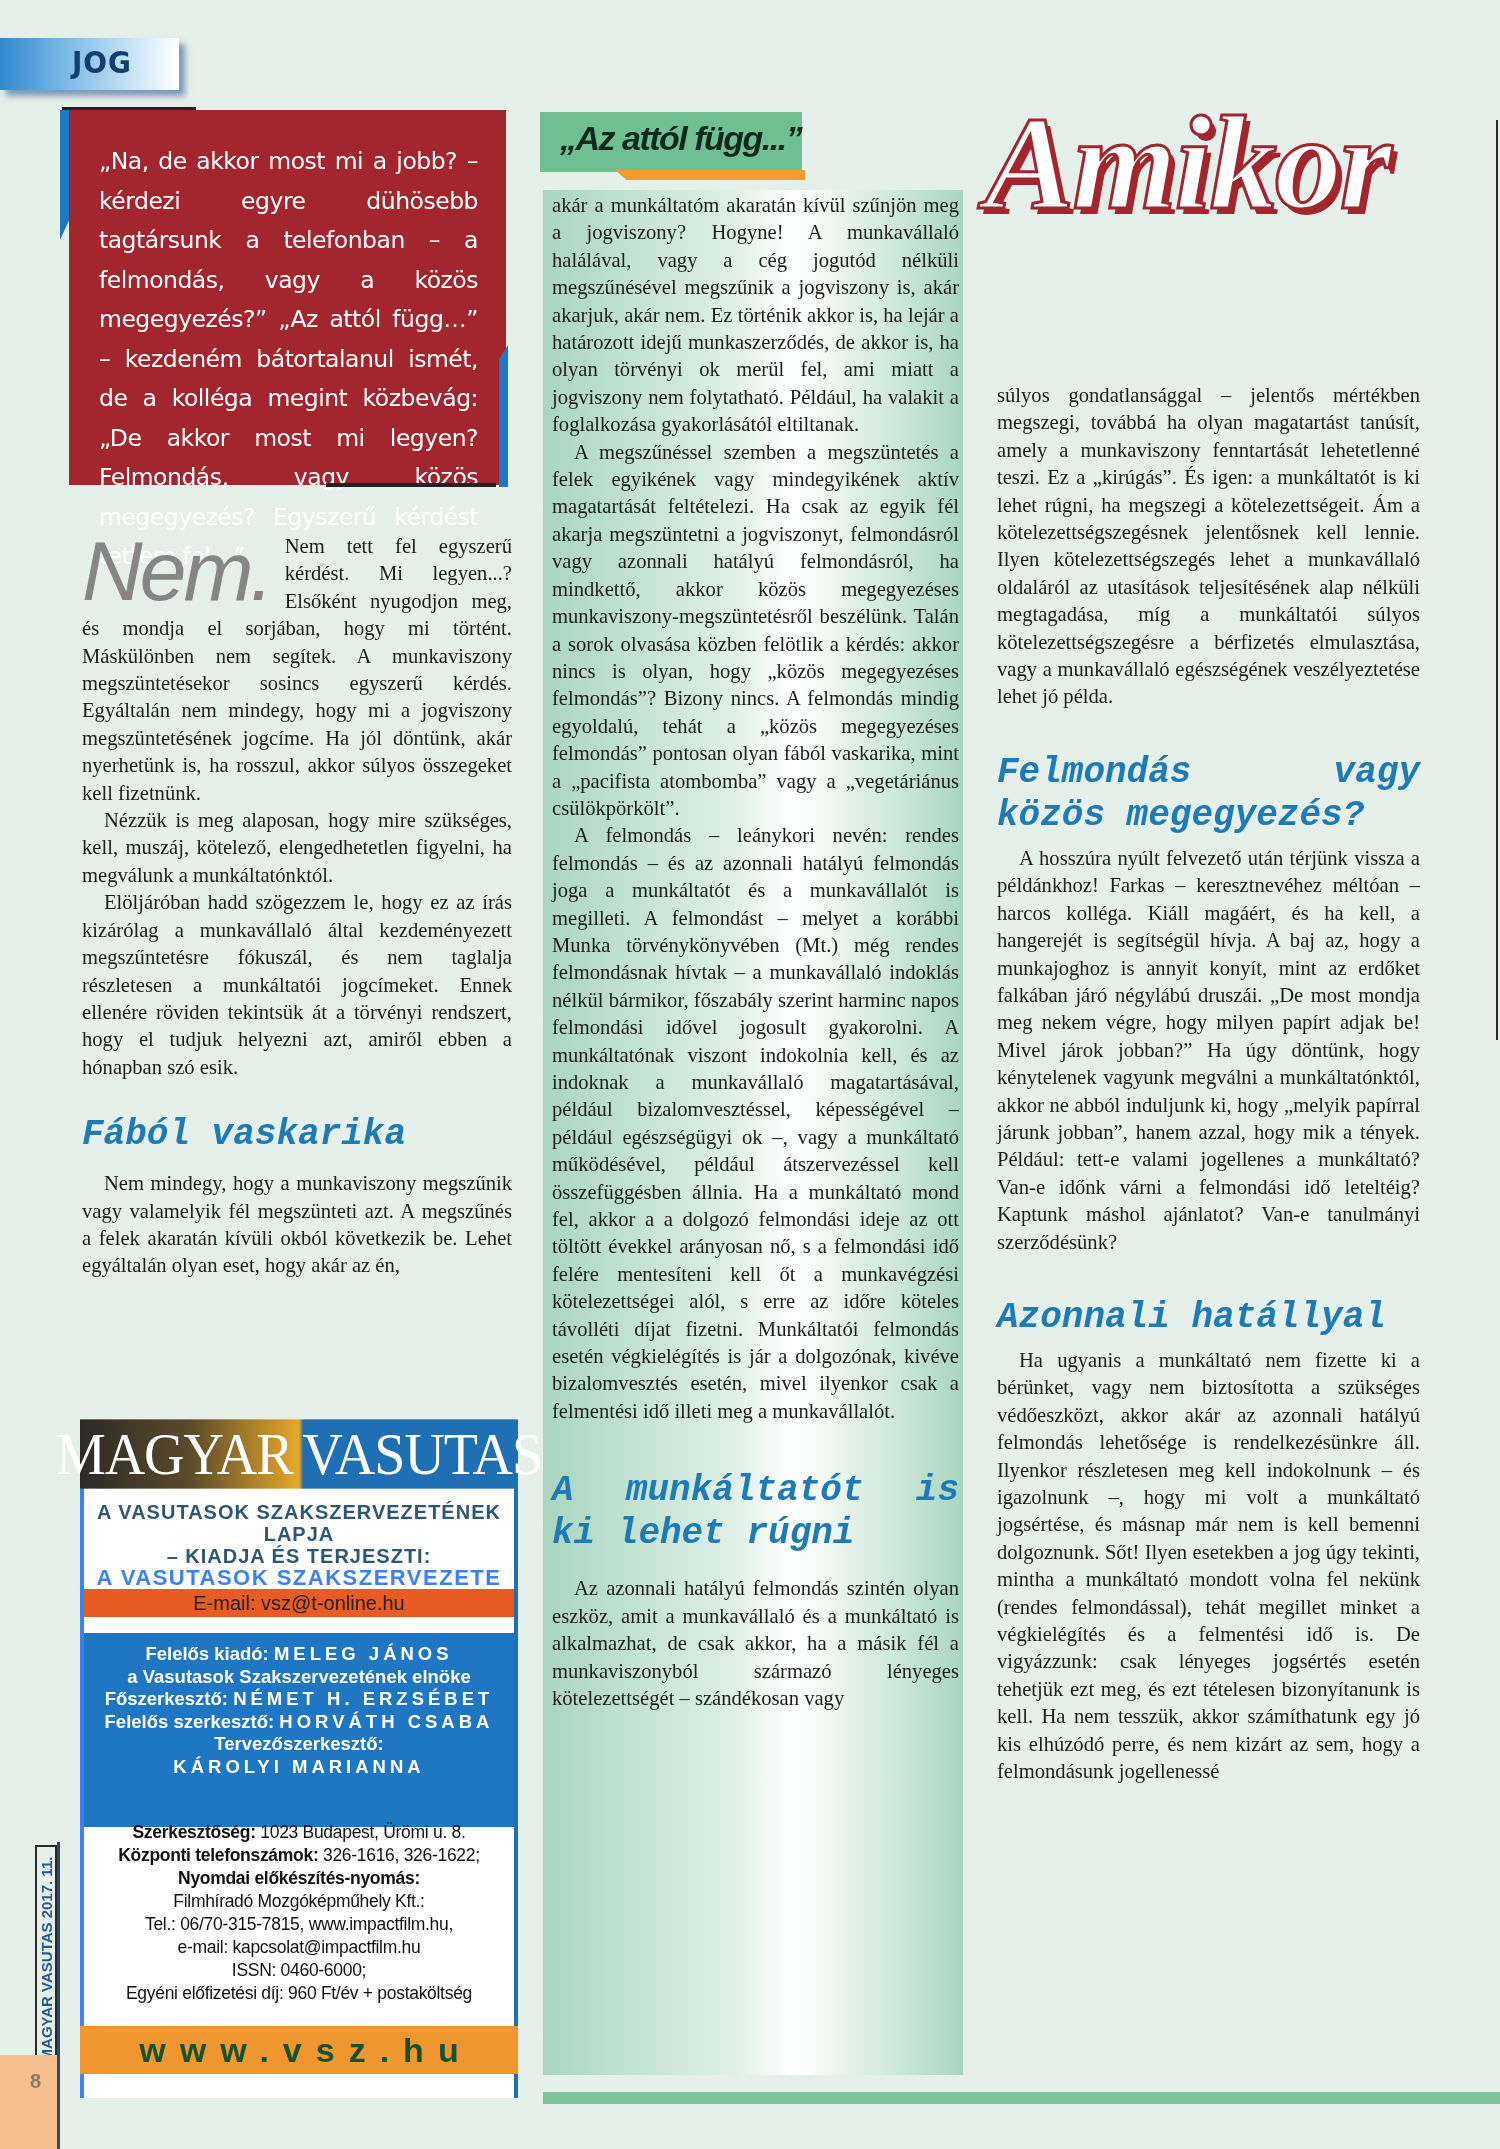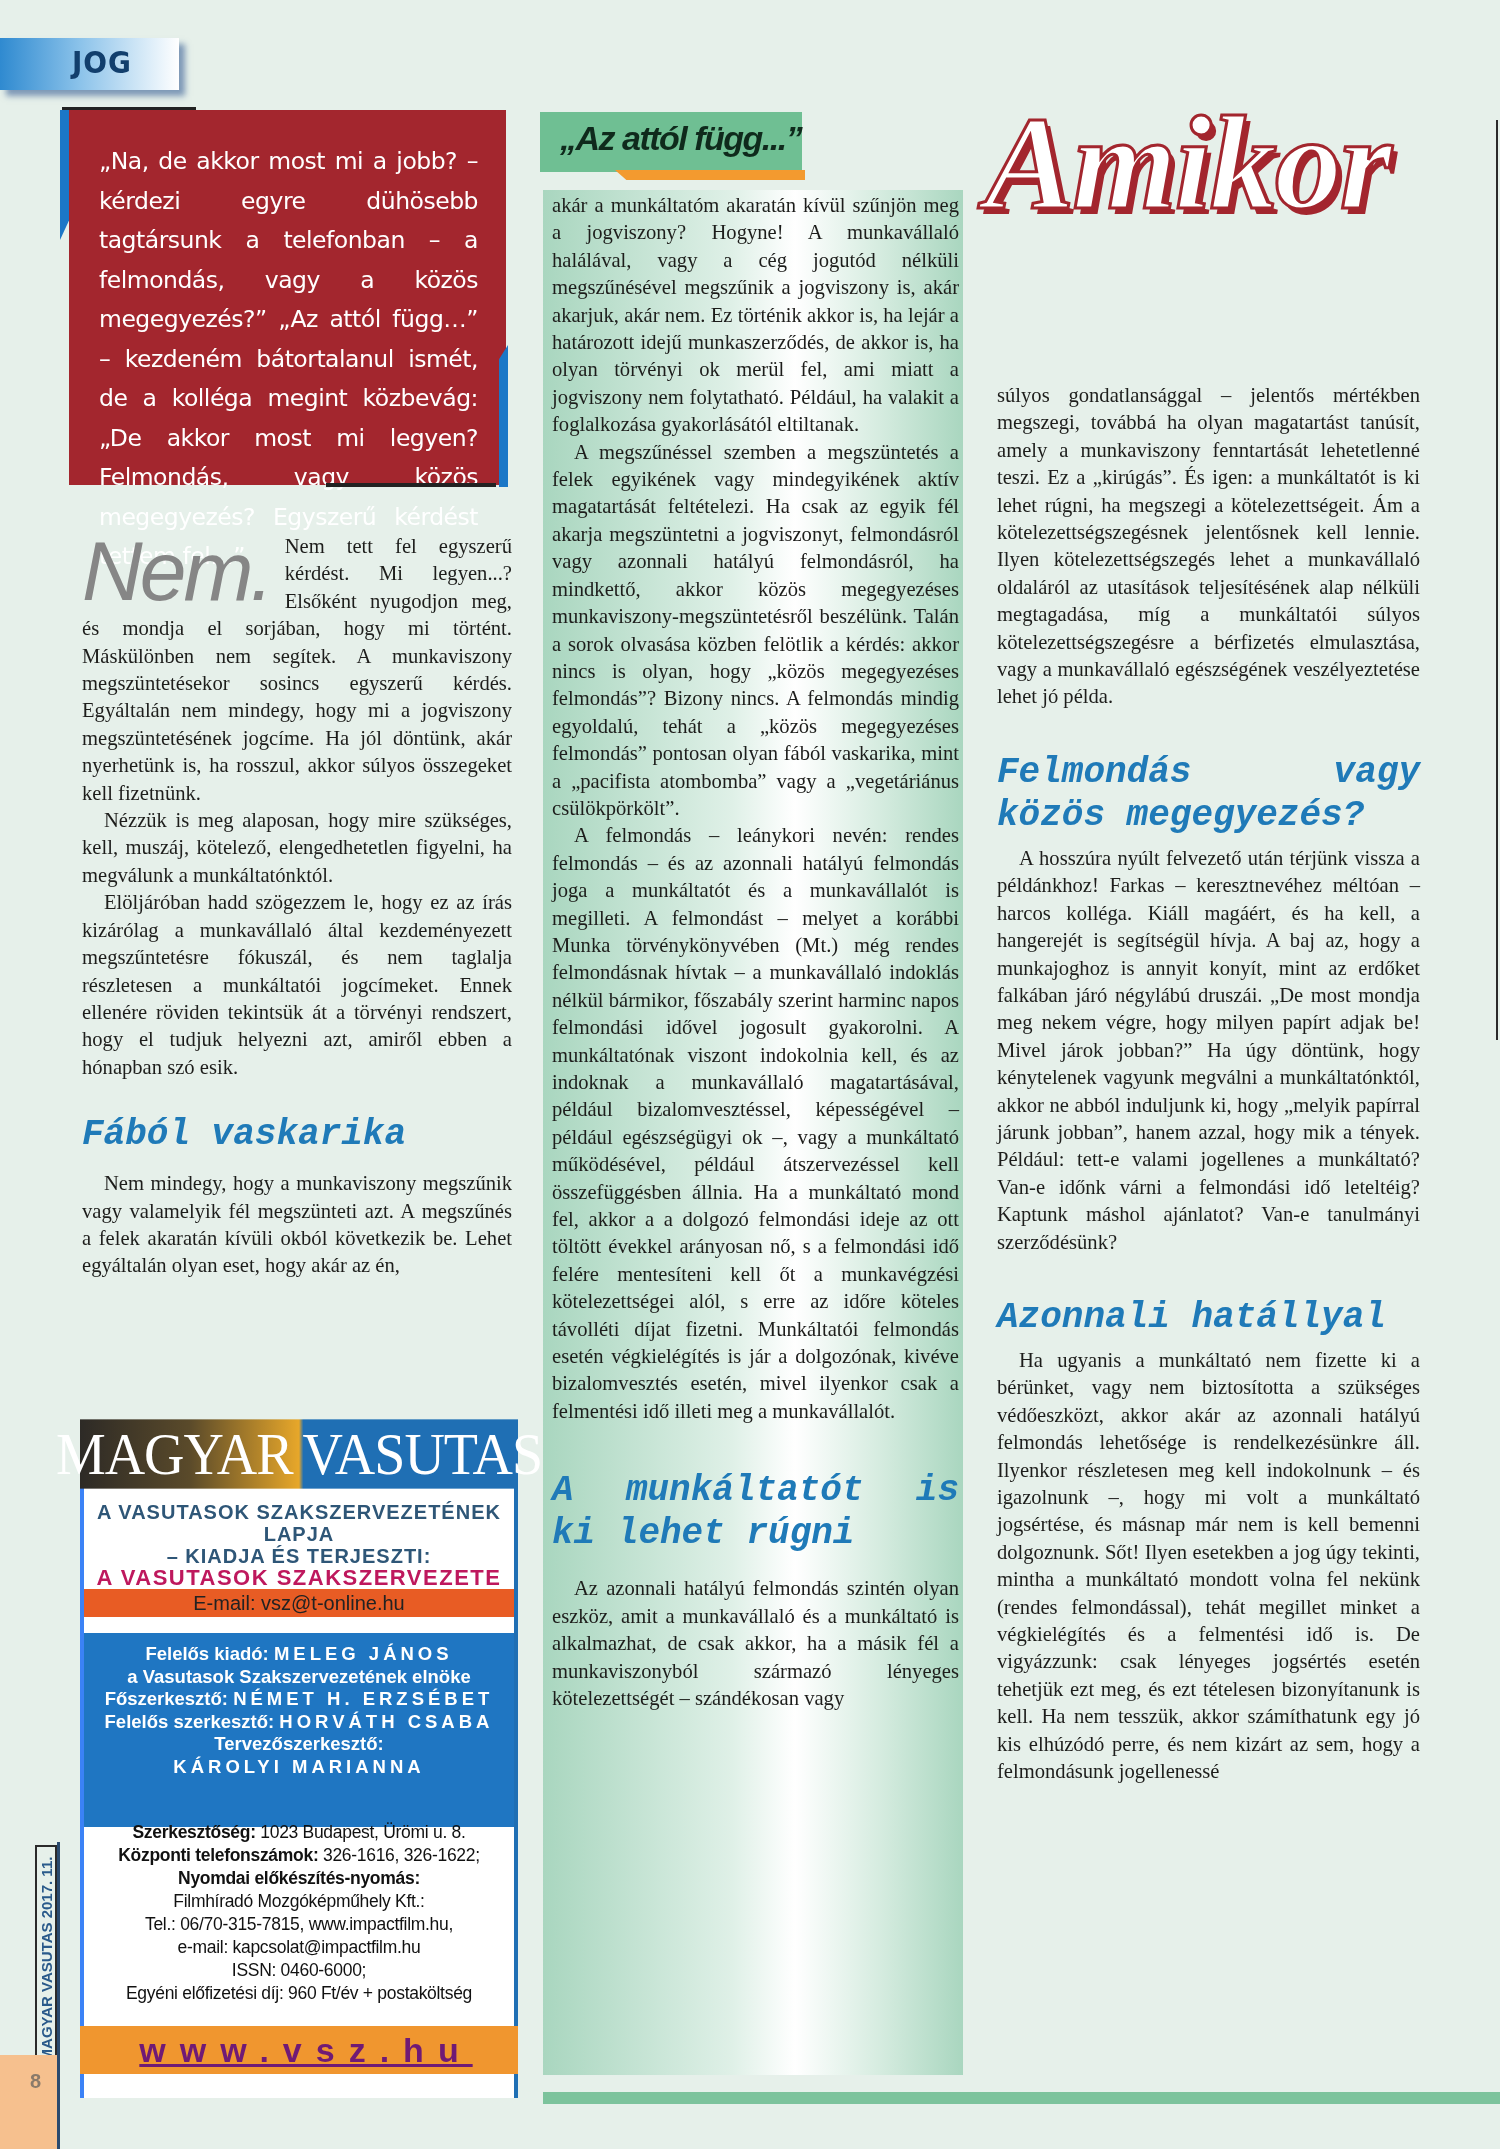--- a/index.html
+++ b/index.html
@@ -96,31 +96,31 @@
     .mast-logo {
       position: absolute; left: -4px; top: 0; width: 438px; height: 66px;
       background: linear-gradient(90deg, #2d2a26 0%, #5a4a2a 25%, #e7a72a 50%, #1f6fb4 51%, #1f6fb4 100%);
       display: flex; align-items: center; justify-content: center;
       font-family: "Liberation Serif", serif; font-size: 56px; line-height: 66px; color: #ffffff;
       letter-spacing: -1px; transform: scaleY(1.05);
     }
     .mast-logo span + span { margin-left: 10px; }
     .mast-pub { position: absolute; left: 0; right: 0; top: 80px; }
     .mast-pub div { font-weight: bold; font-size: 20px; line-height: 22px; color: #2e5677; letter-spacing: 1px; }
-    .mast-pub div.strong { color: #be185d; font-size: 22px; letter-spacing: 1.5px; }
+    .mast-pub div.strong { color: #3b82f6; font-size: 22px; letter-spacing: 1.5px; }
     .mast-email { position: absolute; left: 0; right: 0; top: 168px; height: 28px; background: #e85c24; color: #222; font-size: 20px; line-height: 28px; }
     .mast-staff { position: absolute; left: 0; right: 0; top: 212px; height: 194px; background: #1f76c2; color: #ffffff; padding-top: 10px; box-sizing: border-box; }
     .mast-staff div { font-size: 18.5px; line-height: 22.5px; font-weight: bold; }
     .mast-staff .spaced { letter-spacing: 4px; }
     .mast-contact { position: absolute; left: 0; right: 0; top: 400px; color: #111; }
     .mast-contact div { font-size: 17.5px; line-height: 23px; letter-spacing: -0.3px; }
     .mast-contact b { font-weight: bold; }
     .mast-web {
       position: absolute; left: -4px; top: 605px; width: 438px; height: 48px; background: #f0962f;
-      color: #701a75; font-weight: bold; font-size: 34px; line-height: 48px; letter-spacing: 14px; text-indent: 14px; text-decoration: underline;
+      color: #14532d; font-weight: bold; font-size: 34px; line-height: 48px; letter-spacing: 14px; text-indent: 14px;
     }
 
     
     .spine-rule { left: 57px; top: 1842px; width: 3px; height: 307px; background: #2a4a6e; }
     .spine-label {
       left: 35px; top: 1845px; width: 22px; height: 228px; border: 2px solid #2a2a2a; box-sizing: border-box;
       background: #e6f0ea;
     }
     .spine-label span {
       position: absolute; left: 50%; top: 50%; white-space: nowrap;

